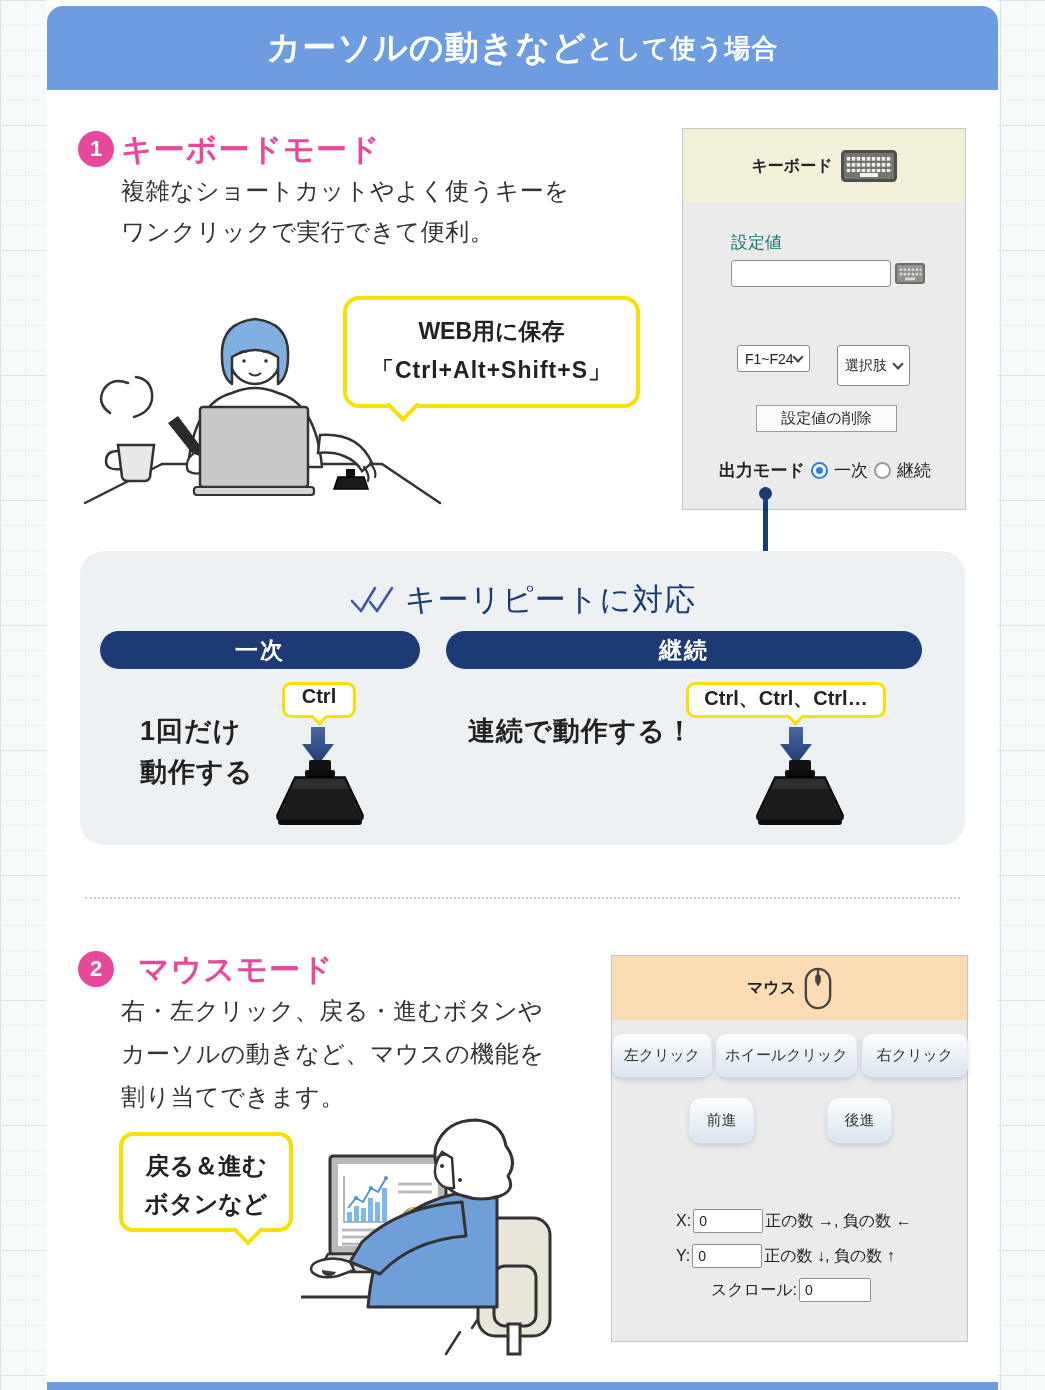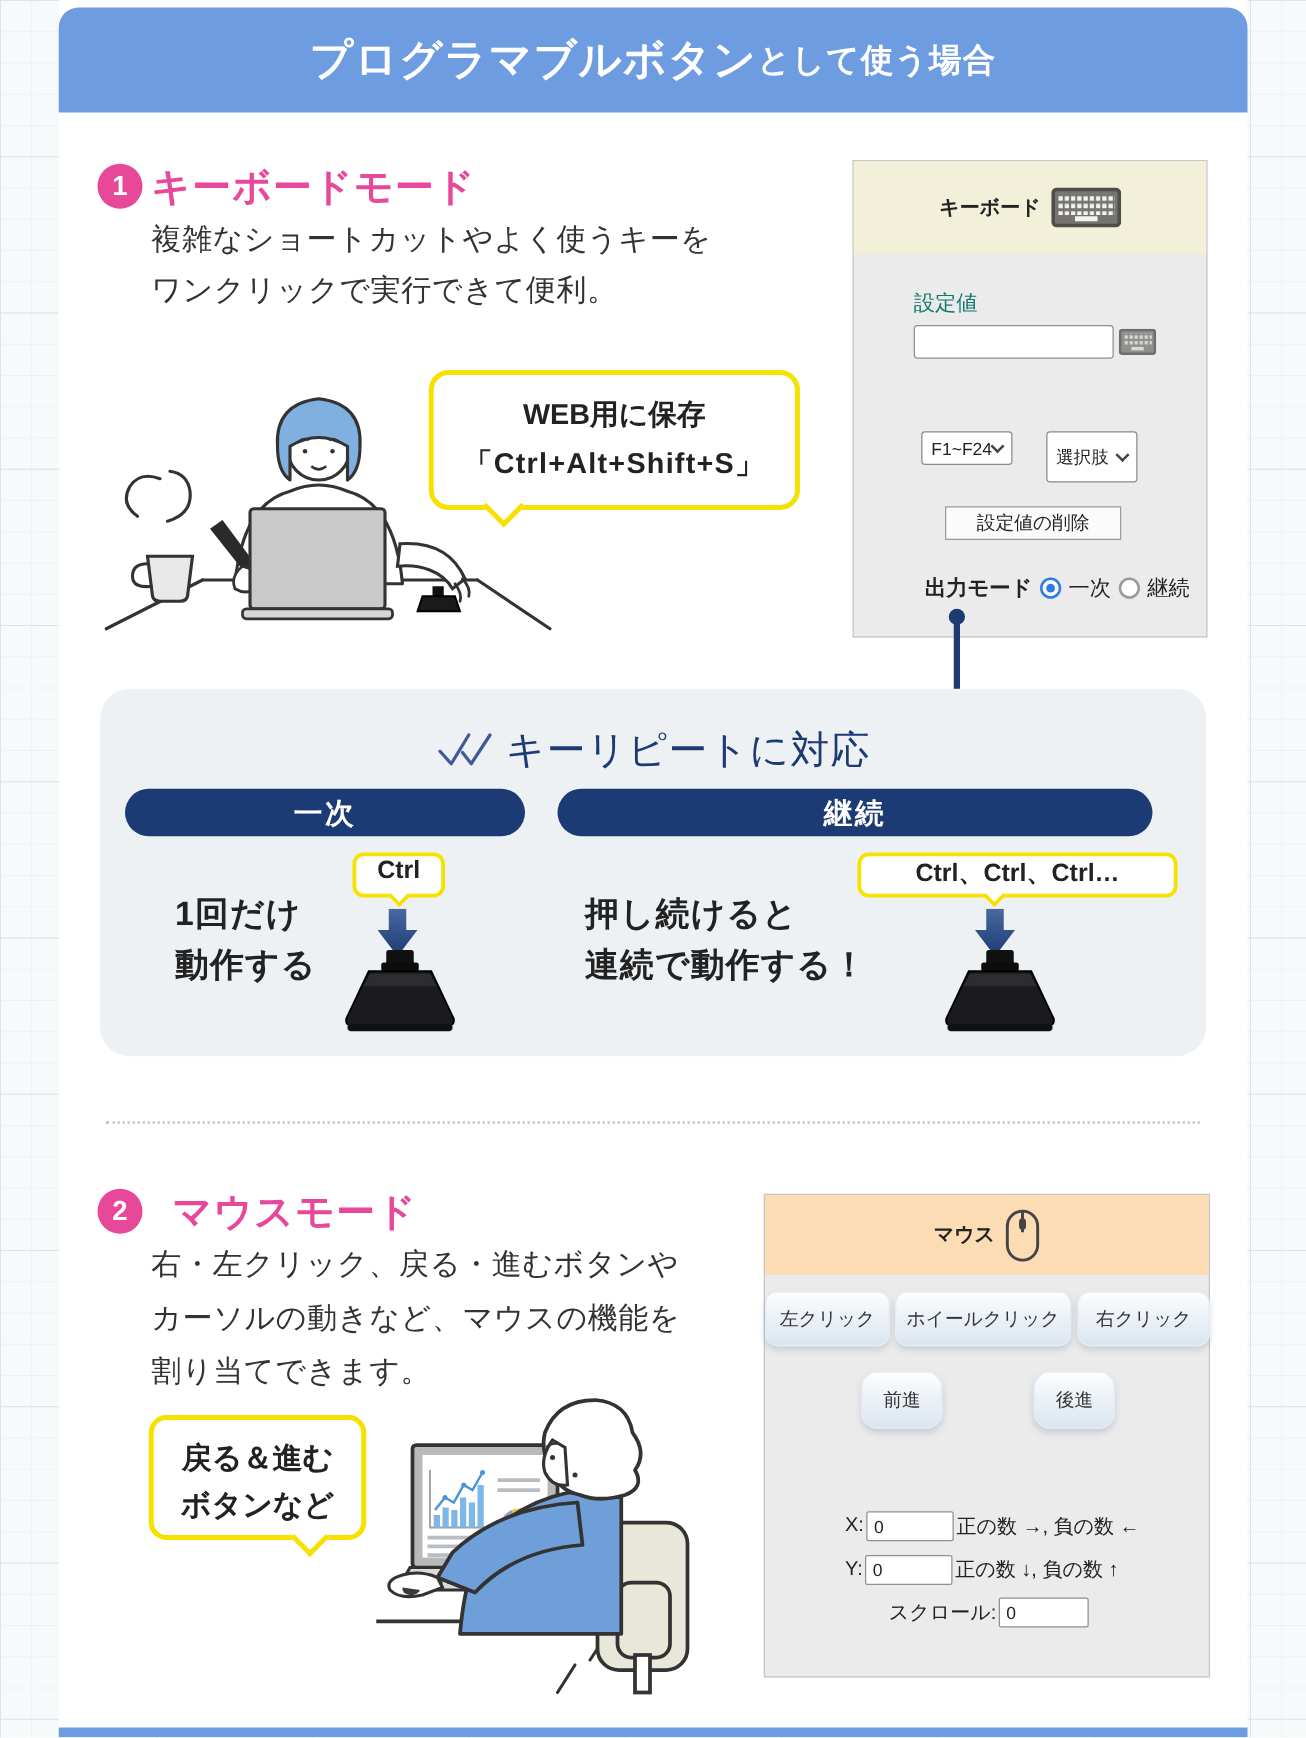--- a/index.html
+++ b/index.html
@@ -64,21 +64,21 @@
   .connector{background:var(--navy);}
   .footer-bar{background:var(--banner-blue);}
 </style>
 </head>
 <body>
 
 <div class="page">
   <div class="content"></div>
 
   <div class="abs banner">
-    <span class="t-main">プログラマブルボタン</span>
+    <span class="t-main">カーソルの動きなど</span>
     <span class="t-sub">として使う場合</span>
   </div>
 
   <div class="abs badge" style="left:78px;top:131px;">1</div>
   <div class="abs sec-h" style="left:121px;top:129px;">キーボードモード</div>
   <div class="abs body-txt" style="left:121px;top:175px;">複雑なショートカットやよく使うキーを</div>
   <div class="abs body-txt" style="left:121px;top:216px;">ワンクリックで実行できて便利。</div>
 
   <svg class="abs" style="left:72px;top:285px;" width="375" height="230" viewBox="0 0 375 230">
     <g stroke="#333" stroke-width="2.5" fill="none" stroke-linecap="round">
@@ -141,21 +141,21 @@
     </svg>
     <div class="abs dropdown" style="left:54px;top:216px;width:73px;height:27px;">
       <span>F1~F24</span>
       <span class="chev"></span>
     </div>
     <div class="abs dropdown" style="left:154px;top:216px;width:73px;height:41px;">
       <span>選択肢</span>
       <span class="chev"></span>
     </div>
     <div class="abs gray-btn" style="left:73px;top:276px;width:141px;height:27px;">設定値の削除</div>
-    <div class="abs" style="left:0;top:330px;width:284px;display:flex;align-items:center;justify-content:center;gap:6px;margin-left:21px;">
+    <div class="abs" style="left:0;top:330px;width:284px;display:flex;align-items:center;justify-content:center;gap:6px;">
       <span style="font-size:17px;font-weight:bold;color:#222;">出力モード</span>
       <span class="radio checked"></span>
       <span style="font-size:17px;color:#222;">一次</span>
       <span class="radio"></span>
       <span style="font-size:17px;color:#222;">継続</span>
     </div>
   </div>
 
   <div class="abs connector" style="left:759px;top:487px;width:13px;height:13px;border-radius:50%;"></div>
   <div class="abs connector" style="left:763px;top:497px;width:5px;height:56px;"></div>
@@ -190,24 +190,23 @@
     </svg>
     <svg class="abs" style="left:185px;top:208px;" width="110" height="68" viewBox="0 0 110 68">
       <rect x="44" y="1" width="22" height="12" rx="2" fill="#111"></rect>
       <rect x="40" y="11" width="30" height="7" rx="2" fill="#0c0c0c"></rect>
       <path d="M30 18 H80 L98 56 Q99 62 92 62 H18 Q11 62 12 56 Z" fill="#1b1b1d" stroke="#000" stroke-width="1.5"></path>
       <path d="M31 20 H79 L84 30 H26 Z" fill="#2d2d30"></path>
       <rect x="13" y="60" width="84" height="6" rx="3" fill="#101010"></rect>
     </svg>
 
     <div class="abs dev-txt" style="left:388px;top:160px;">
-      <div>押し続けると</div>
       <div>連続で動作する！</div>
     </div>
-    <div class="abs mini-bubble" style="left:606px;top:131px;width:256px;height:36px;">
+    <div class="abs mini-bubble" style="left:606px;top:131px;width:200px;height:36px;">
       <div class="mini-tail" style="left:100px;bottom:-8px;width:13px;height:13px;"></div>
       <span>Ctrl、Ctrl、Ctrl…</span>
     </div>
     <svg class="abs" style="left:700px;top:176px;" width="32" height="38" viewBox="0 0 32 38">
       <defs>
           <linearGradient id="ar2" x1="0" y1="0" x2="0" y2="1">
         <stop offset="0" stop-color="#49699f"></stop>
             <stop offset="1" stop-color="#1c3a74"></stop>
           </linearGradient>
         </defs>

